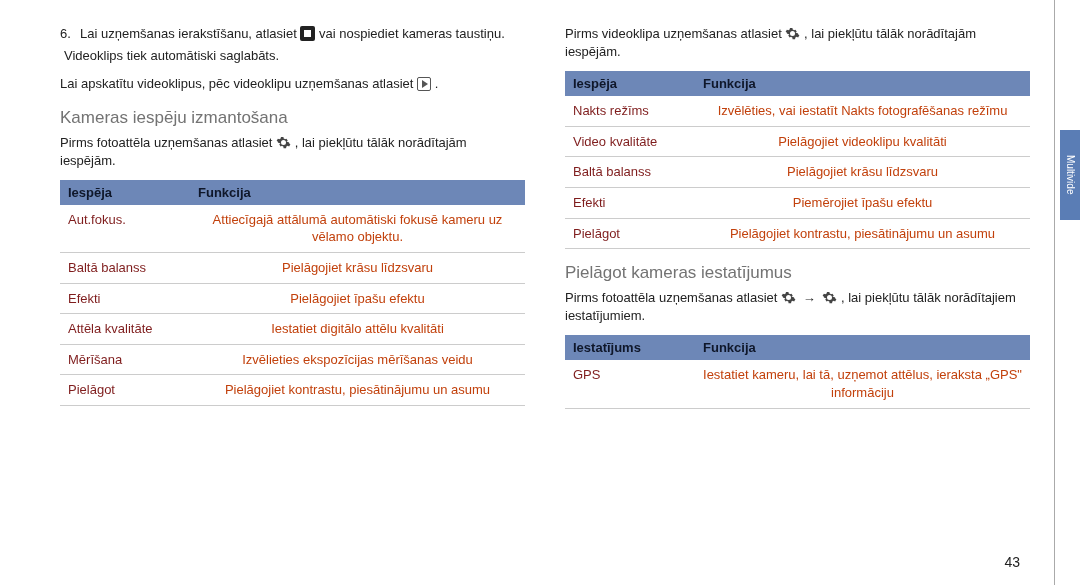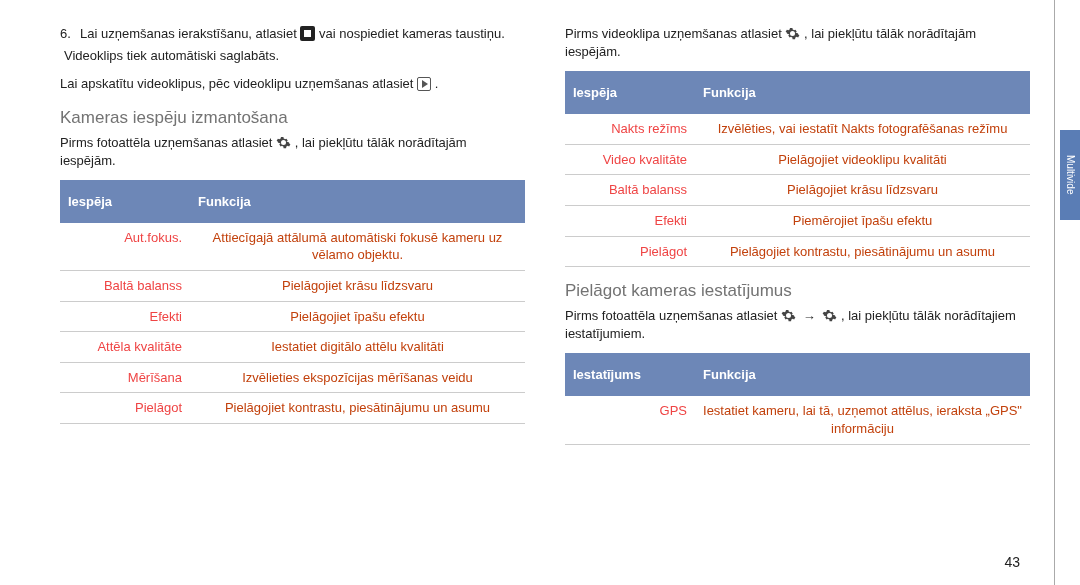--- a/index.html
+++ b/index.html
@@ -82,34 +82,34 @@
     top: -1px;
   }
   table {
     width: 100%;
     border-collapse: collapse;
     margin-top: 4px;
     margin-bottom: 10px;
   }
   th {
     background: #6d87b7;
-    color: #ffffff;
+    color: #0f172a;
     text-align: left;
-    padding: 14px 8px;
+    padding: 5px 8px;
     font-weight: bold;
     font-size: 13px;
   }
   td {
     border-bottom: 1px solid #ccc;
     padding: 6px 8px;
     vertical-align: top;
     font-size: 13px;
     line-height: 1.35;
   }
-  td.option { width: 130px; color: #ef4444; text-align: right; }
+  td.option { width: 130px; color: #7f1d1d; }
   td.function { color: #c2410c; text-align: center; }
   .pagenum {
     position: absolute;
     bottom: 15px;
     right: 60px;
     font-size: 14px;
   }
   .side-tab {
     position: absolute;
     right: 0;

